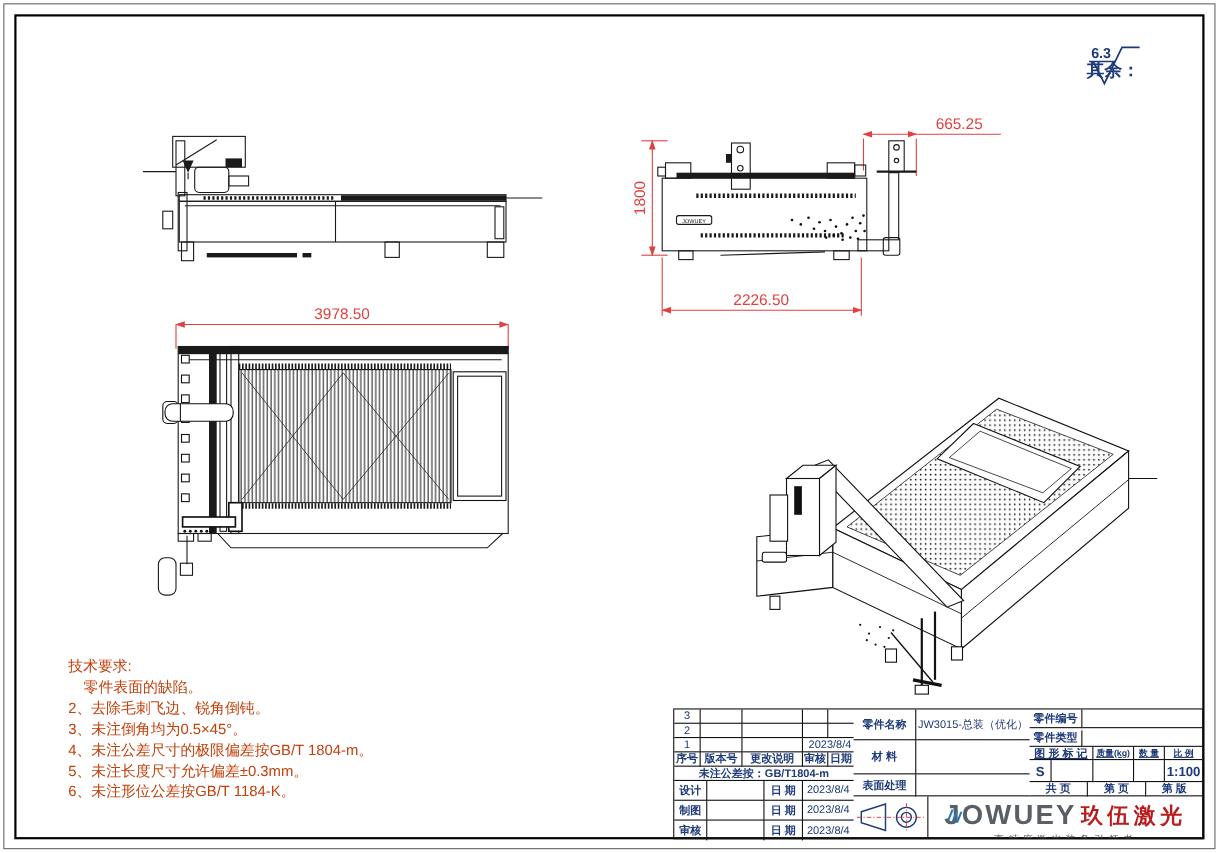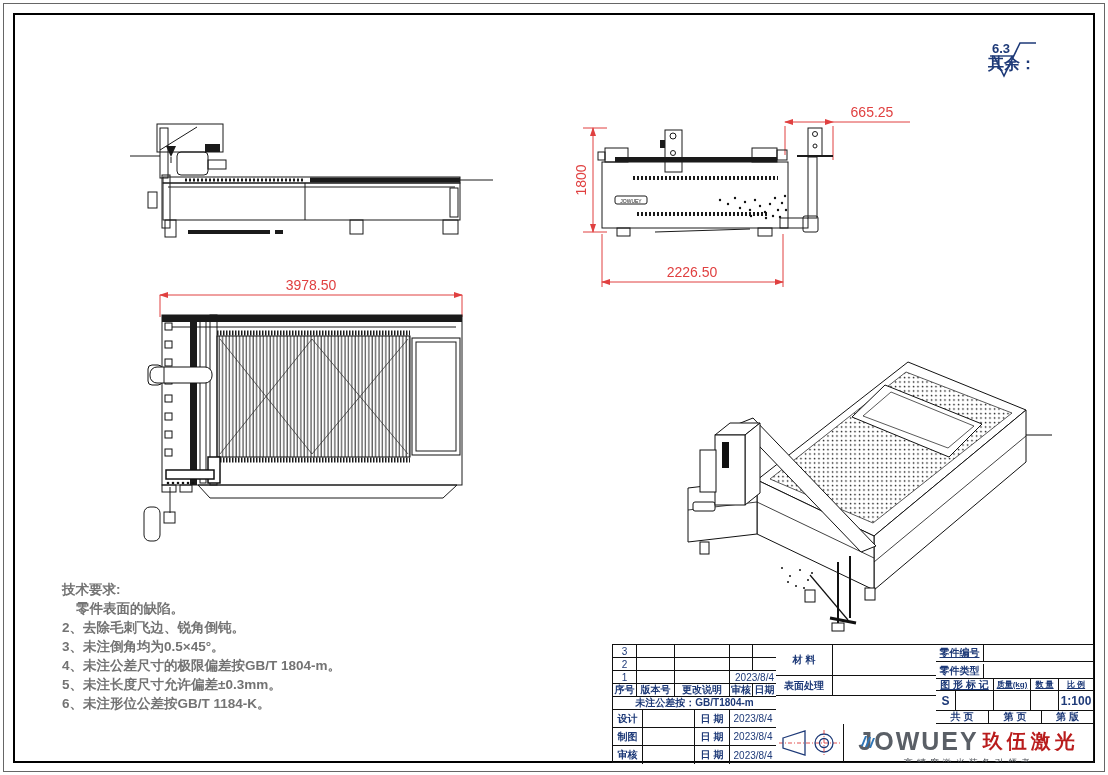--- a/index.html
+++ b/index.html
@@ -9,21 +9,21 @@
   #inner-frame{position:absolute;left:13px;top:13px;right:13px;bottom:12px;border:2px solid #000;}
   svg{position:absolute;overflow:visible;}
   svg .ln{stroke:#1a1a1a;fill:none;stroke-width:1;}
   svg .fill{fill:#1a1a1a;stroke:none;}
   svg .dim{stroke:#e04040;stroke-width:1;fill:none;}
   svg .dimtext{fill:#e04040;font-size:14px;font-family:"Liberation Sans","DejaVu Sans",sans-serif;}
   
   #surface-note{position:absolute;left:988px;top:40px;display:flex;align-items:flex-start;color:#1e3a78;}
   #surface-note .lbl{font-size:16px;font-weight:bold;margin-top:14px;}
   
-  #tech-req{position:absolute;left:62px;top:580px;color:#737373;font-size:13.5px;font-weight:700;line-height:19px;white-space:nowrap;}
+  #tech-req{position:absolute;left:62px;top:596px;color:#c2410c;font-size:13.5px;font-weight:400;line-height:19px;white-space:nowrap;}
   #tech-req .cont{padding-left:14px;}
   
   #title-block{position:absolute;left:612px;top:644px;width:482px;height:119px;border:1px solid #111;box-sizing:border-box;color:#1e3a78;font-size:10px;}
   #title-block *{box-sizing:border-box;}
   .tb-abs{position:absolute;}
   .row{display:flex;}
   .cell{border-right:1px solid #111;border-bottom:1px solid #111;display:flex;align-items:center;justify-content:center;overflow:hidden;white-space:nowrap;}
   .cell.last{border-right:none;}
   .cell.lbl{font-weight:bold;}
   .cell.right{justify-content:flex-end;padding-right:2px;}
@@ -307,32 +307,36 @@
       </div>
       <div class="row" style="height:18px;">
         <div class="cell lbl" style="width:30px;border-bottom:none;">审核</div>
         <div class="cell" style="width:52px;border-bottom:none;"></div>
         <div class="cell lbl" style="width:35px;border-bottom:none;">日 期</div>
         <div class="cell last" style="width:46px;border-bottom:none;">2023/8/4</div>
       </div>
     </div>
 
     <div class="tb-abs" style="left:163px;top:0;width:160px;">
+      <div class="row" style="height:28px;">
+        <div class="cell lbl" style="width:57px;">零件名称</div>
+        <div class="cell last" style="width:103px;font-size:10px;">JW3015-总装（优化）</div>
+      </div>
       <div class="row" style="height:31px;">
         <div class="cell lbl" style="width:57px;">材  料</div>
         <div class="cell last" style="width:103px;"></div>
       </div>
       <div class="row" style="height:20px;">
         <div class="cell lbl" style="width:57px;">表面处理</div>
         <div class="cell last" style="width:103px;"></div>
       </div>
     </div>
 
     <div class="tb-abs" style="left:323px;top:0;width:157px;">
-      <div class="row" style="height:17px;text-decoration:underline;">
+      <div class="row" style="height:17px;">
         <div class="cell lbl" style="width:48px;">零件编号</div>
         <div class="cell last" style="width:109px;"></div>
       </div>
       <div class="row" style="height:17px;align-items:flex-end;">
         <div class="cell lbl" style="width:48px;">零件类型</div>
         <div class="cell last" style="width:109px;"></div>
       </div>
       <div class="row" style="height:12px;text-decoration:underline;">
         <div class="cell lbl" style="width:58px;">图 形 标 记</div>
         <div class="cell lbl" style="width:37px;font-size:8px;">质量(kg)</div>

